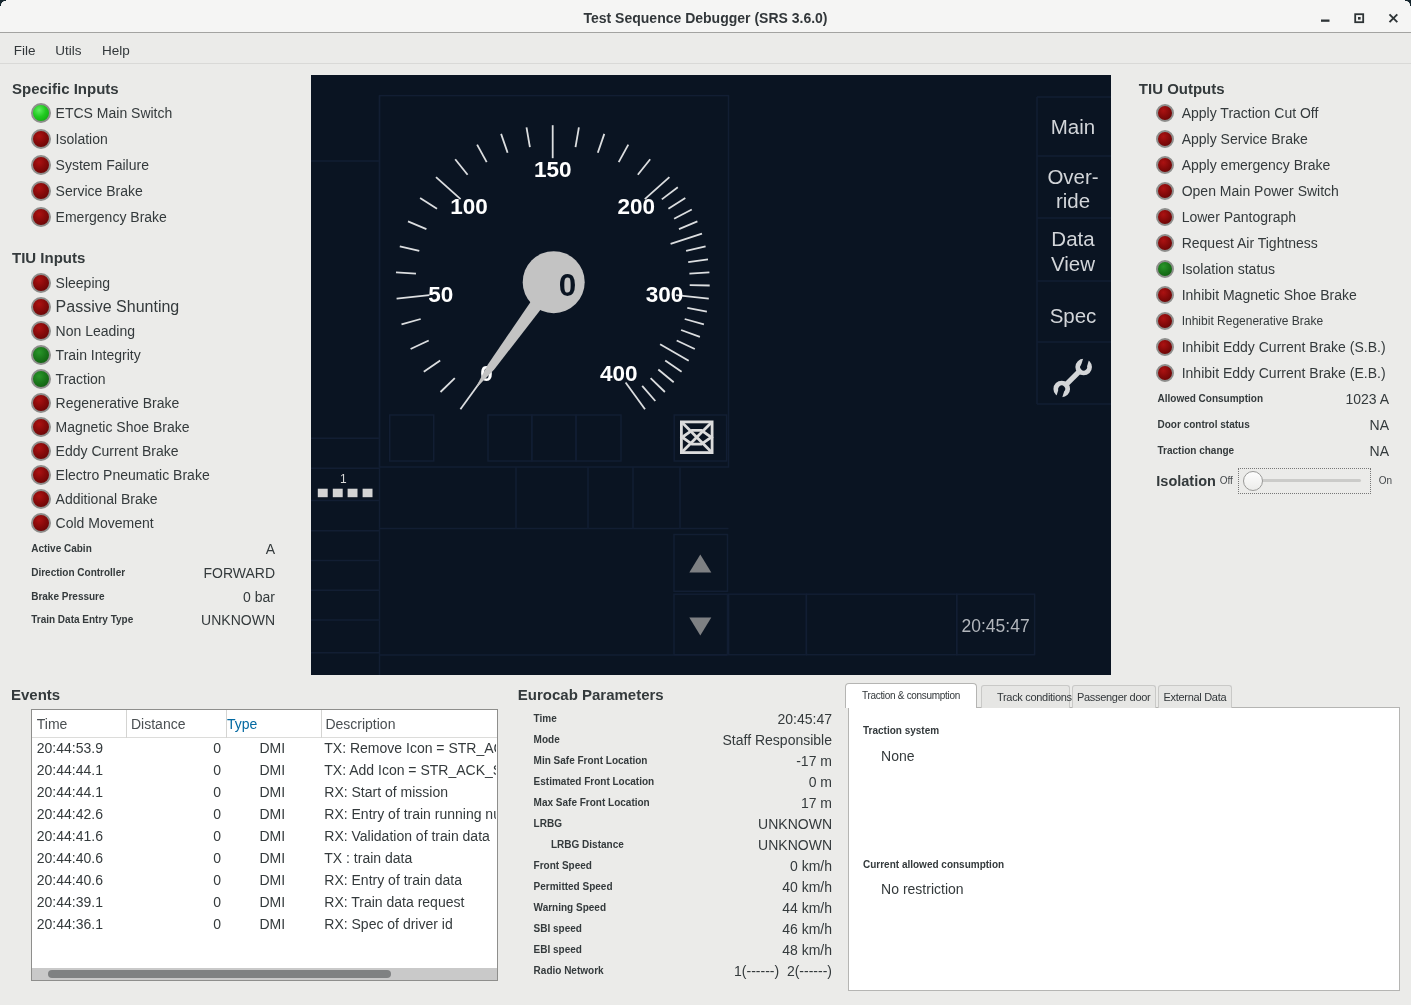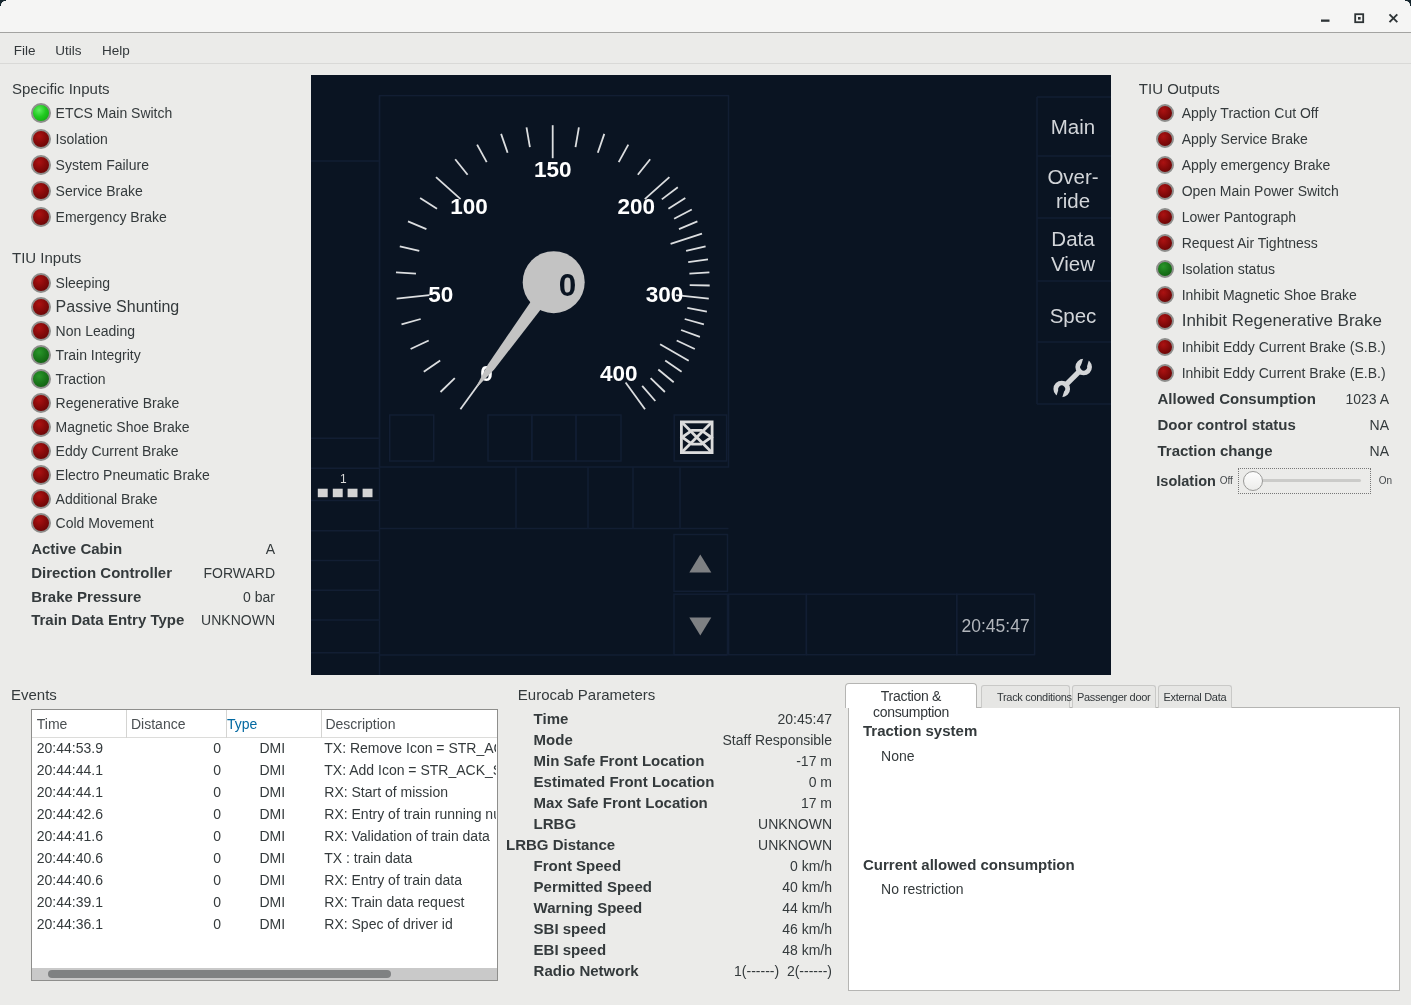--- a/index.html
+++ b/index.html
@@ -1,35 +1,36 @@
 <!DOCTYPE html>
 <html><head><meta charset="utf-8"><style>
 * {margin:0;padding:0;box-sizing:border-box}
 html,body {width:1411px;height:1005px;overflow:hidden}
 body {font-family:"Liberation Sans", sans-serif;background:#ebebe9;position:relative;color:#343a3c}
 .titlebar {position:absolute;left:0;top:0;width:100%;height:33px;background:#f5f5f4;border-bottom:1.5px solid #a3a3a1}
 .title {position:absolute;left:0;top:9.5px;width:100%;text-align:center;font-weight:bold;font-size:14px;color:#32373a}
 .menubar {position:absolute;left:0;top:33px;width:100%;height:31px;background:#ebebe9;border-bottom:1px solid #d9d9d7}
 .menu {position:absolute;top:9.5px;font-size:13.5px;color:#32373a}
-.hdr {position:absolute;font-weight:normal;font-size:15px;white-space:nowrap}
+.hdr {position:absolute;font-weight:bold;font-size:15px;white-space:nowrap}
 .lbl {position:absolute;font-size:14px;white-space:nowrap;height:20px;line-height:20px}
 .led {position:absolute;border-radius:50%;border:2px solid #8e8e8c}
 .led-r {background:radial-gradient(circle at 38% 32%, #ac1212 0%, #870a0a 45%, #5a0404 100%)}
 .led-g {background:radial-gradient(circle at 38% 32%, #5fee5f 0%, #20ca20 45%, #0ba00b 100%)}
 .led-dg {background:radial-gradient(circle at 38% 32%, #2a962a 0%, #197419 50%, #0d560d 100%)}
-.kvl {position:absolute;font-weight:bold;font-size:15px;white-space:nowrap;height:20px;line-height:20px}
+.kvl {position:absolute;font-weight:bold;font-size:10px;white-space:nowrap;height:20px;line-height:20px}
 .kvv {position:absolute;font-size:14px;white-space:nowrap;height:20px;line-height:20px;text-align:right}
 .tiny {position:absolute;font-size:10px;color:#45494c;height:11px;line-height:11px}
 .dmi {position:absolute;left:311px;top:75px;width:800px;height:600px;background:#0a1422}
 .erow {position:absolute;font-size:14px;white-space:nowrap;height:20px;line-height:20px;overflow:hidden}
 .tabt {position:absolute;font-size:11px;letter-spacing:-0.3px;color:#32373a;text-align:center;height:16px;line-height:16px}
 </style></head><body>
 <div style="position:absolute;left:0;top:0;width:6px;height:6px;background:radial-gradient(circle at 100% 100%, #f5f5f4 5px, #16262e 5.5px);z-index:5"></div>
 <div style="position:absolute;right:0;top:0;width:6px;height:6px;background:radial-gradient(circle at 0% 100%, #f5f5f4 5px, #16262e 5.5px);z-index:5"></div>
 <div class="titlebar">
+    <div class="title">Test Sequence Debugger (SRS 3.6.0)</div>
 <svg style="position:absolute;right:0px;top:0" width="100" height="33" viewBox="0 0 100 33">
 <rect x="10" y="19.5" width="8.5" height="2.3" fill="#2e3436"></rect>
 <rect x="44.2" y="14.2" width="8" height="8" fill="none" stroke="#2e3436" stroke-width="1.8"></rect>
 <rect x="47" y="17" width="2.6" height="2.6" fill="#2e3436"></rect>
 <g stroke="#2e3436" stroke-width="1.9">
         <line x1="78.5" y1="14.3" x2="86.3" y2="22.1"></line>
         <line x1="86.3" y1="14.3" x2="78.5" y2="22.1"></line>
       </g>
 </svg>
   </div>
@@ -227,21 +228,21 @@
 <div class="lbl" style="left:1181.7px;top:180.9px;font-size:14px">Open Main Power Switch</div>
 <div class="led led-r" style="left:1156.1px;top:207.70000000000002px;width:18.4px;height:18.4px"></div>
 <div class="lbl" style="left:1181.7px;top:206.9px;font-size:14px">Lower Pantograph</div>
 <div class="led led-r" style="left:1156.1px;top:233.70000000000002px;width:18.4px;height:18.4px"></div>
 <div class="lbl" style="left:1181.7px;top:232.9px;font-size:14px">Request Air Tightness</div>
 <div class="led led-dg" style="left:1156.1px;top:259.7px;width:18.4px;height:18.4px"></div>
 <div class="lbl" style="left:1181.7px;top:258.9px;font-size:14px">Isolation status</div>
 <div class="led led-r" style="left:1156.1px;top:285.7px;width:18.4px;height:18.4px"></div>
 <div class="lbl" style="left:1181.7px;top:284.9px;font-size:14px">Inhibit Magnetic Shoe Brake</div>
 <div class="led led-r" style="left:1156.1px;top:311.7px;width:18.4px;height:18.4px"></div>
-<div class="lbl" style="left:1181.7px;top:310.9px;font-size:17px">Inhibit Regenerative Brake</div>
+<div class="lbl" style="left:1181.7px;top:310.9px;font-size:12px">Inhibit Regenerative Brake</div>
 <div class="led led-r" style="left:1156.1px;top:337.7px;width:18.4px;height:18.4px"></div>
 <div class="lbl" style="left:1181.7px;top:336.9px;font-size:14px">Inhibit Eddy Current Brake (S.B.)</div>
 <div class="led led-r" style="left:1156.1px;top:363.7px;width:18.4px;height:18.4px"></div>
 <div class="lbl" style="left:1181.7px;top:362.9px;font-size:14px">Inhibit Eddy Current Brake (E.B.)</div>
 <div class="kvl" style="left:1157.5px;top:388.7px">Allowed Consumption</div>
 <div class="kvv" style="left:1189px;top:388.7px;width:200px">1023 A</div>
 <div class="kvl" style="left:1157.5px;top:414.9px">Door control status</div>
 <div class="kvv" style="left:1189px;top:414.9px;width:200px">NA</div>
 <div class="kvl" style="left:1157.5px;top:441.09999999999997px">Traction change</div>
 <div class="kvv" style="left:1189px;top:441.09999999999997px;width:200px">NA</div>
@@ -307,38 +308,38 @@
 <div class="kvl" style="left:533.6px;top:730.1px">Mode</div>
 <div class="kvv" style="left:632px;top:730.1px;width:200px">Staff Responsible</div>
 <div class="kvl" style="left:533.6px;top:751.1px">Min Safe Front Location</div>
 <div class="kvv" style="left:632px;top:751.1px;width:200px">-17 m</div>
 <div class="kvl" style="left:533.6px;top:772.1px">Estimated Front Location</div>
 <div class="kvv" style="left:632px;top:772.1px;width:200px">0 m</div>
 <div class="kvl" style="left:533.6px;top:793.1px">Max Safe Front Location</div>
 <div class="kvv" style="left:632px;top:793.1px;width:200px">17 m</div>
 <div class="kvl" style="left:533.6px;top:814.1px">LRBG</div>
 <div class="kvv" style="left:632px;top:814.1px;width:200px">UNKNOWN</div>
-<div class="kvl" style="left:506px;top:835.1px">LRBG Distance</div>
+<div class="kvl" style="left:551px;top:835.1px">LRBG Distance</div>
 <div class="kvv" style="left:632px;top:835.1px;width:200px">UNKNOWN</div>
 <div class="kvl" style="left:533.6px;top:856.1px">Front Speed</div>
 <div class="kvv" style="left:632px;top:856.1px;width:200px">0 km/h</div>
 <div class="kvl" style="left:533.6px;top:877.1px">Permitted Speed</div>
 <div class="kvv" style="left:632px;top:877.1px;width:200px">40 km/h</div>
 <div class="kvl" style="left:533.6px;top:898.1px">Warning Speed</div>
 <div class="kvv" style="left:632px;top:898.1px;width:200px">44 km/h</div>
 <div class="kvl" style="left:533.6px;top:919.1px">SBI speed</div>
 <div class="kvv" style="left:632px;top:919.1px;width:200px">46 km/h</div>
 <div class="kvl" style="left:533.6px;top:940.1px">EBI speed</div>
 <div class="kvv" style="left:632px;top:940.1px;width:200px">48 km/h</div>
 <div class="kvl" style="left:533.6px;top:961.1px">Radio Network</div>
 <div class="kvv" style="left:632px;top:961.1px;width:200px">1(------)&nbsp;&nbsp;2(------)</div>
 <div style="position:absolute;left:848.2px;top:707.3px;width:552.3px;height:283.5px;background:#fff;border:1px solid #b5b5b3"></div>
 <div style="position:absolute;left:845px;top:683.2px;width:132.4px;height:25.1px;background:#fff;border:1px solid #b5b5b3;border-bottom:none;border-radius:4px 4px 0 0"></div>
 <div style="position:absolute;left:981.4px;top:685.2px;width:88.2px;height:23px;background:#e6e6e4;border:1px solid #c9c9c7;border-bottom:none;border-radius:3px 3px 0 0"></div>
 <div style="position:absolute;left:1071.6px;top:685.2px;width:84.2px;height:23px;background:#e6e6e4;border:1px solid #c9c9c7;border-bottom:none;border-radius:3px 3px 0 0"></div>
 <div style="position:absolute;left:1157.8px;top:685.2px;width:74.2px;height:23px;background:#e6e6e4;border:1px solid #c9c9c7;border-bottom:none;border-radius:3px 3px 0 0"></div>
-<div class="tabt" style="left:845px;top:687.5px;width:132px;font-size:14px">Traction &amp; consumption</div>
+<div class="tabt" style="left:845px;top:687.5px;width:132px;font-size:10px">Traction &amp; consumption</div>
 <div class="tabt" style="left:981.4px;top:689px;width:106px">Track conditions</div>
 <div class="tabt" style="left:1071.6px;top:689px;width:84.2px">Passenger door</div>
 <div class="tabt" style="left:1157.8px;top:689px;width:74.2px">External Data</div>
 <div class="kvl" style="left:863px;top:721.3px">Traction system</div>
 <div class="lbl" style="left:881.1px;top:746.2px">None</div>
 <div class="kvl" style="left:863px;top:854.5px">Current allowed consumption</div>
 <div class="lbl" style="left:881.1px;top:879.3px">No restriction</div>
 </body></html>

